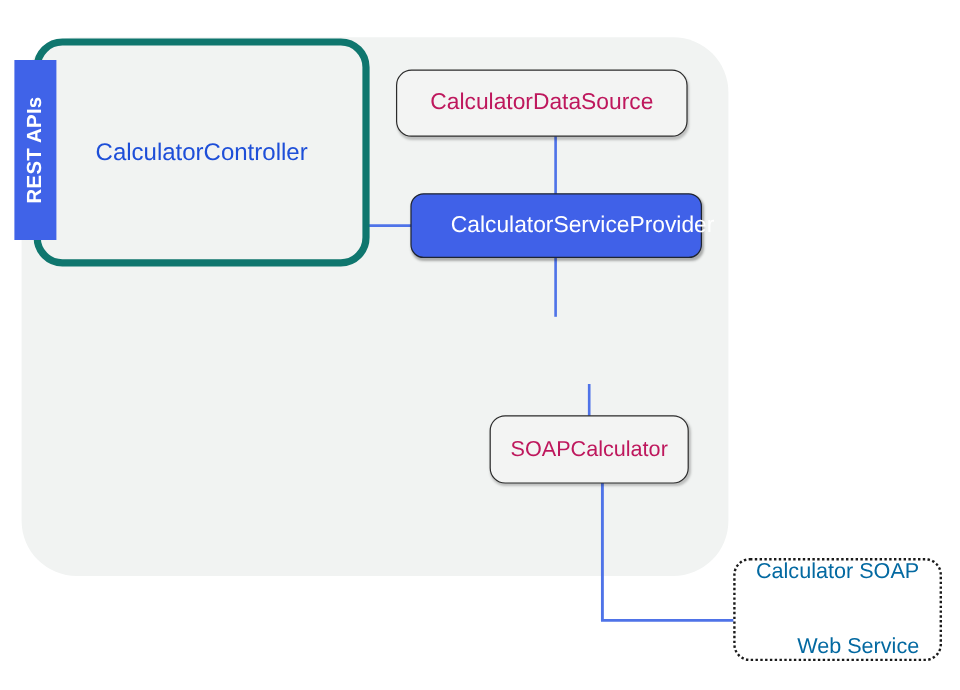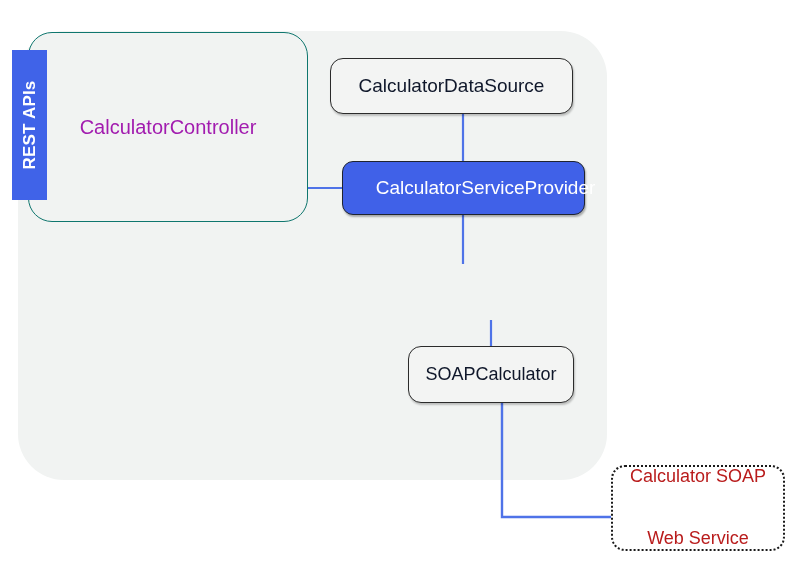--- a/index.html
+++ b/index.html
@@ -52,33 +52,33 @@
     text-align: center;
     line-height: 1.22;
   }
 
   
   .node-controller {
     left: 28px;
     top: 32px;
     width: 280px;
     height: 190px;
-    border: 1px solid #0f766e;
+    border: 6px solid #0f766e;
     border-radius: 24px;
     background: #f1f3f2;
-    color: #a21caf;
+    color: #1d4ed8;
     font-size: 20px;
   }
 
   
   .node-light {
     background: #f3f4f3;
     border: 1.4px solid #2b2b2b;
     border-radius: 13px;
-    color: #0f172a;
+    color: #be185d;
     font-size: 19px;
     box-shadow: 1px 2px 2px rgba(0,0,0,0.22);
   }
   .node-datasource {
     left: 330px;
     top: 58px;
     width: 243px;
     height: 56px;
   }
   .node-soapconnector {
@@ -114,22 +114,23 @@
 
   
   .node-external {
     left: 611px;
     top: 465px;
     width: 174px;
     height: 86px;
     background: #ffffff;
     border: 2.5px dotted #1a1a1a;
     border-radius: 14px;
-    color: #b91c1c;
+    color: #0369a1;
     font-size: 18px;
+    text-align: right;
   }
   .node-external .line2 { display: block; margin-top: 40px; }
 
   
   .rest-tab {
     position: absolute;
     left: 12px;
     top: 50px;
     width: 35px;
     height: 150px;

